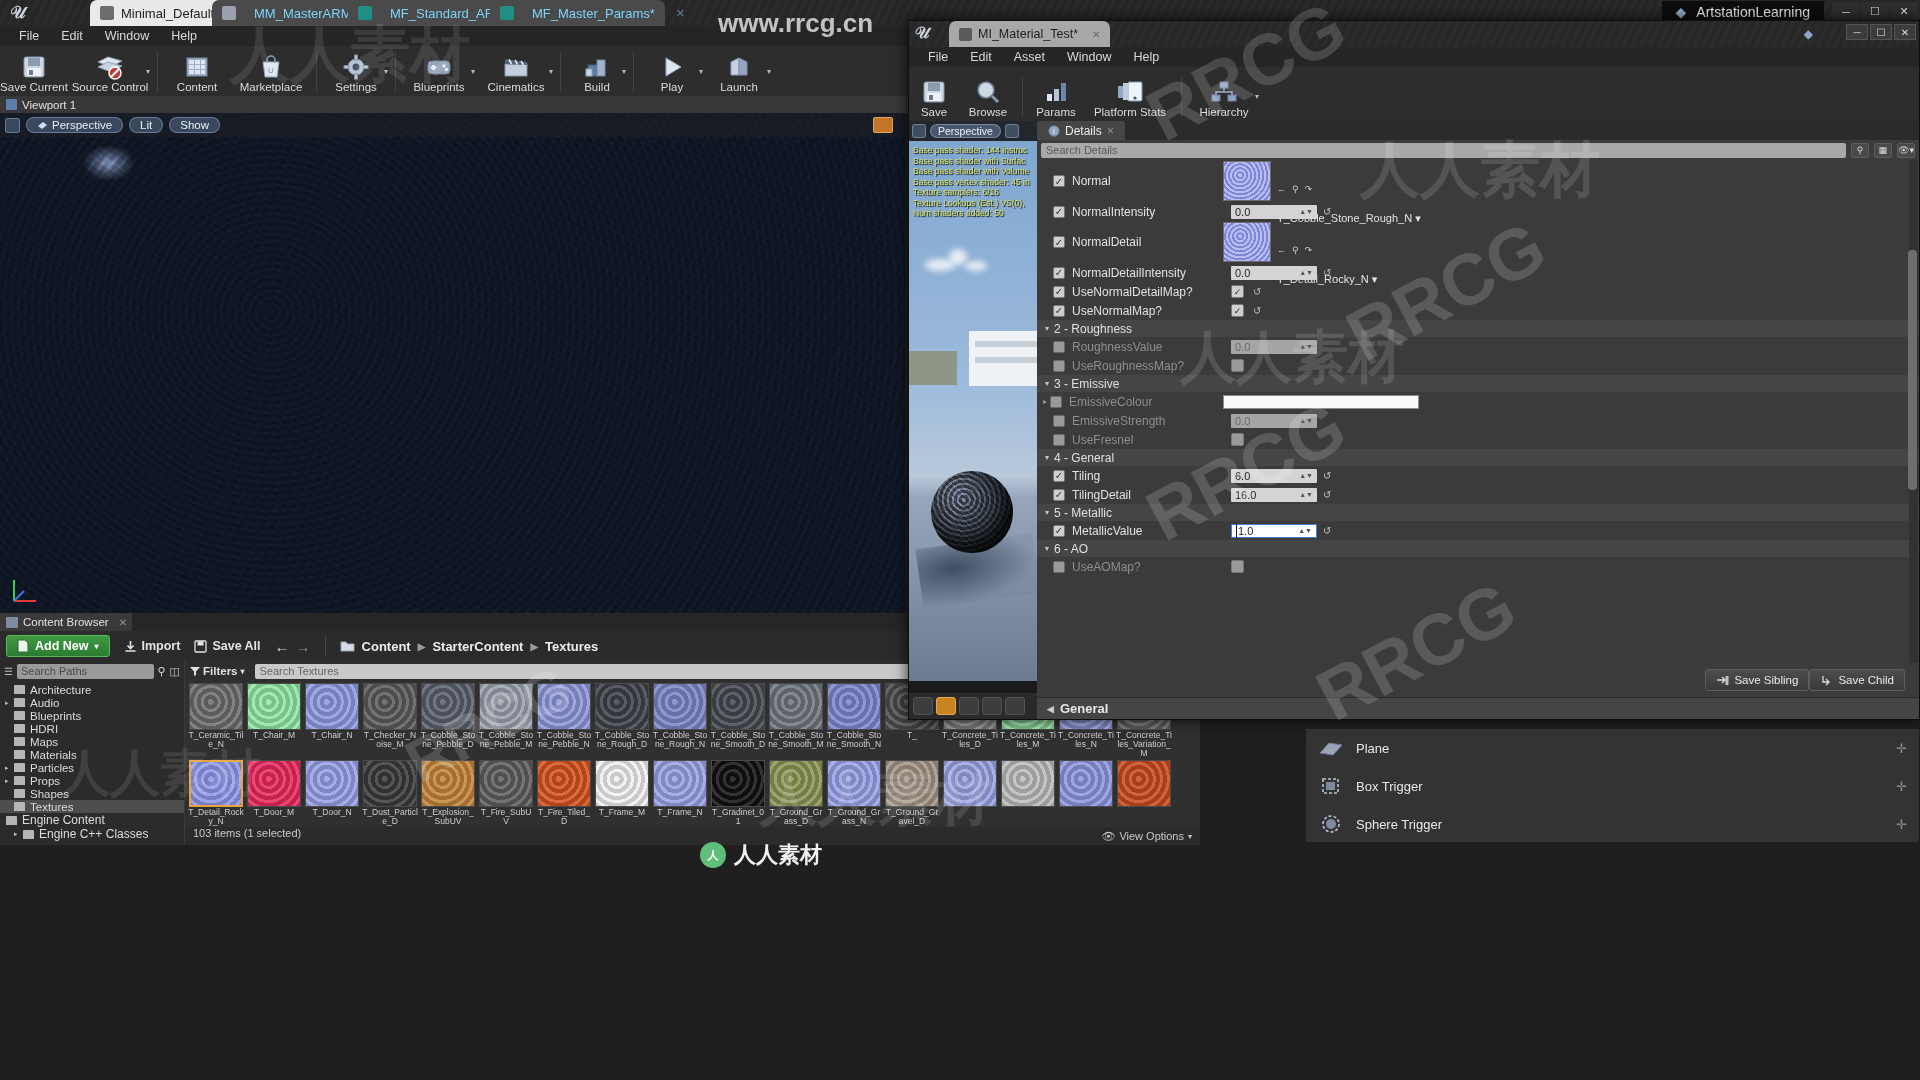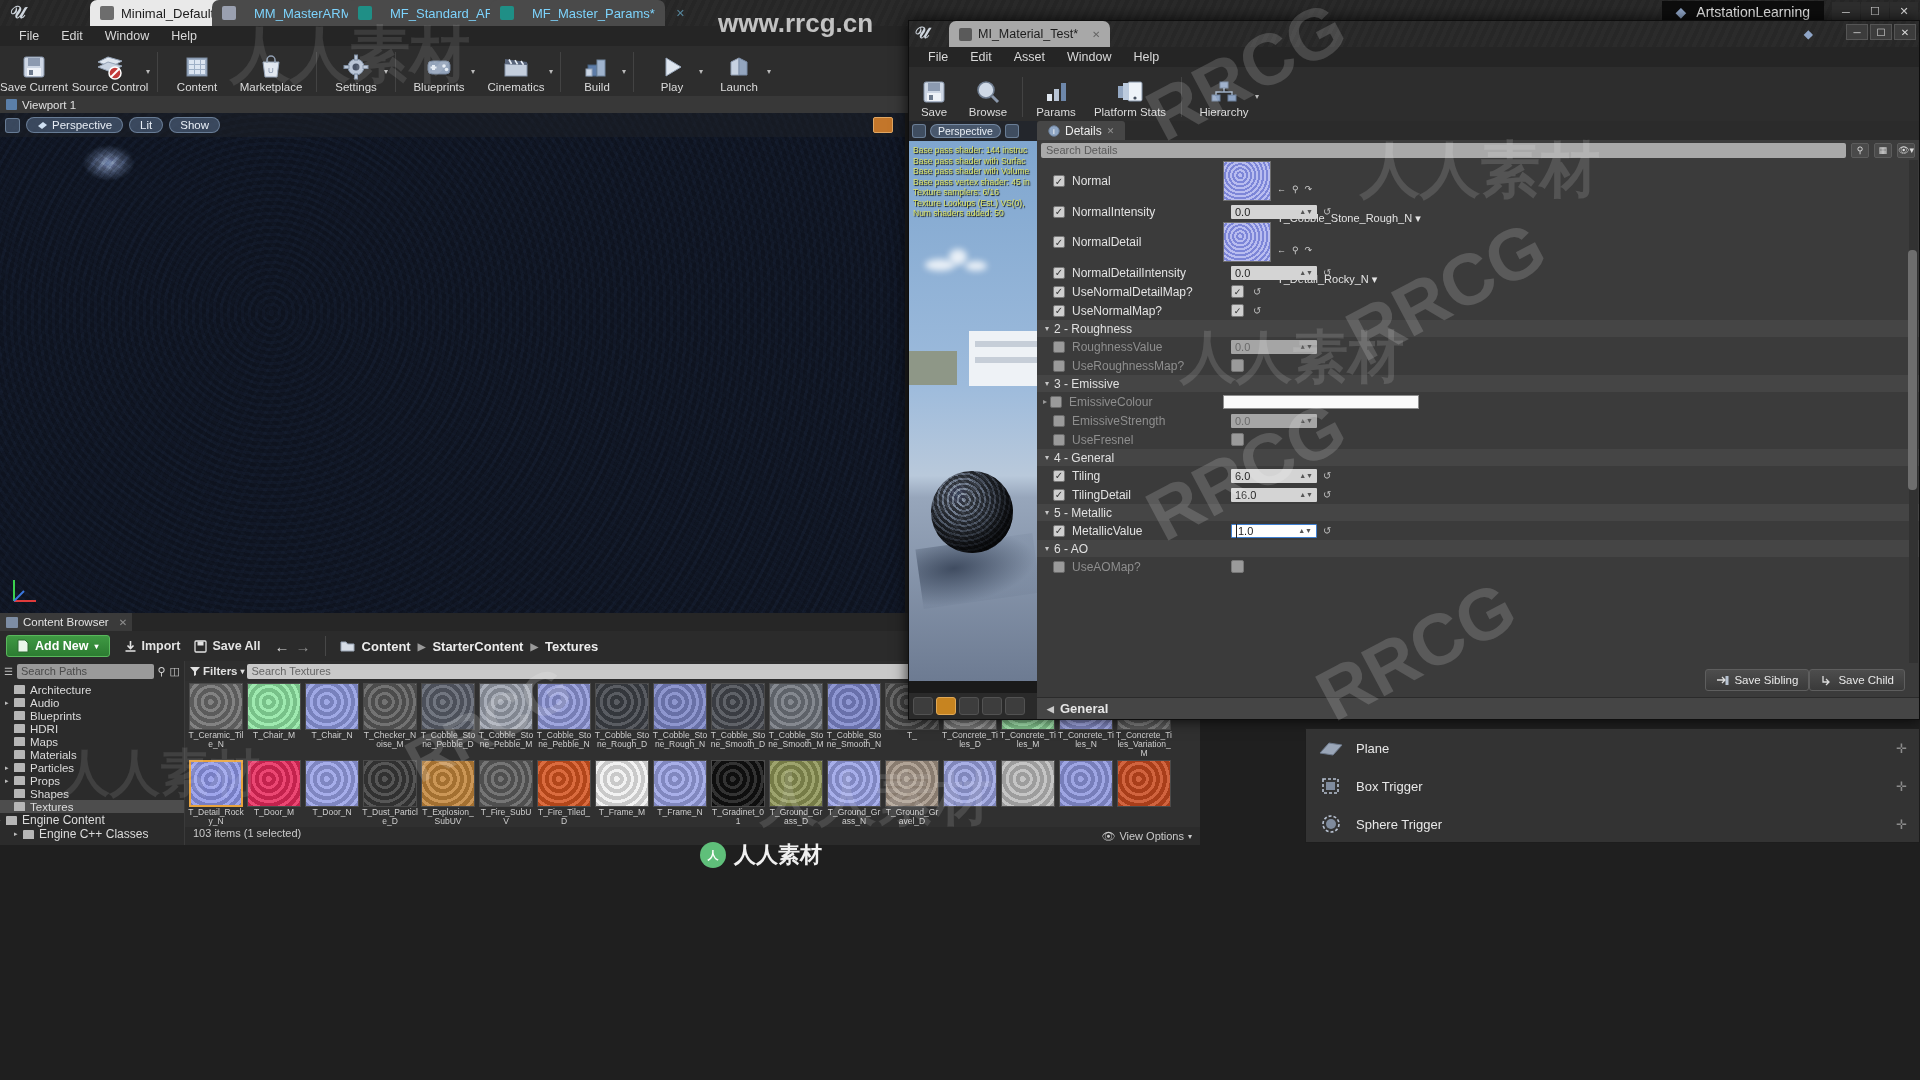--- a/index.html
+++ b/index.html
@@ -106,21 +106,21 @@
   .searchrow { height:20px; display:flex; align-items:center; gap:4px; padding:0 4px;
      background:#2b2b2b; }
   .srch { flex:1; height:15px; background:#9a9a9a; border-radius:2px; color:#4a4a4a;
      font-size:11px; padding:0 4px; line-height:15px; }
   .tree { padding-top:2px; font-size:11.5px; overflow:hidden; height:160px; }
   .tnode { display:flex; align-items:center; height:13px; color:#dcdcdc; padding-left:14px; }
   .tnode.sel { background:#4d4d4d; }
   .tnode .fold { width:11px;height:9px;background:#b6b6b6;margin-right:5px;border-radius:1px 1px 0 0;}
   .tnode .arrw { width:8px; font-size:7px; color:#bbb; margin-left:-9px; margin-right:1px;}
   .cb-right { flex:1; background:#303030; position:relative; }
-  .filtersrow { height:20px; display:flex; align-items:center; gap:2px; padding:0 5px; background:#2e2e2e; }
+  .filtersrow { height:20px; display:flex; align-items:center; gap:10px; padding:0 5px; background:#2e2e2e; }
   .filterbtn { display:flex; align-items:center; gap:3px; font-size:11.5px; color:#e0e0e0; font-weight:bold;}
   .searchtex { flex:1; height:15px; background:#c9c9c9; border-radius:2px; color:#666;
      font-size:11px; padding:0 5px; line-height:15px; }
   .tiles { display:flex; flex-wrap:wrap; padding:2px 3px; gap:2px; height:146px; overflow:hidden;
      align-content:flex-start;}
   .tile { width:56px; display:flex; flex-direction:column; align-items:center; }
   .tile .thumb { width:54px; height:47px; border:1px solid #4a4a4a; }
   .tile.sel .thumb { border:2px solid #e8a33d; }
   .tile .nm { font-size:8.5px; color:#cfcfcf; text-align:center; line-height:9px; margin-top:1px;
      word-break:break-all; }

